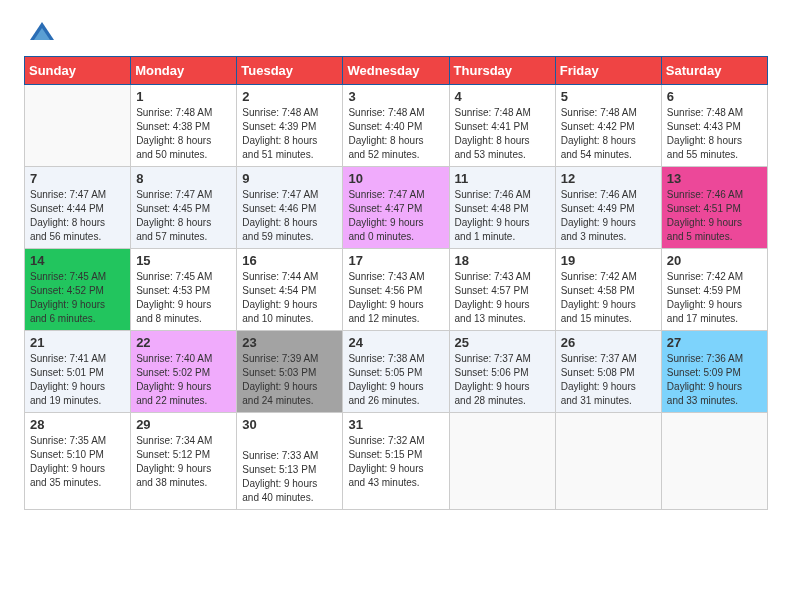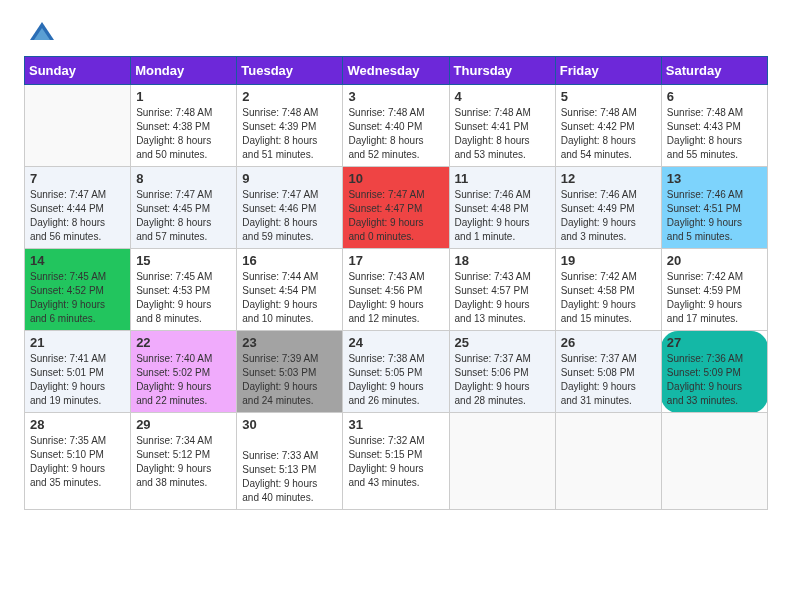--- a/index.html
+++ b/index.html
@@ -52,21 +52,21 @@
     .subtitle {
       font-size: 15px;
       color: #555;
     }
     .calendar {
       width: 100%;
       border-collapse: collapse;
       margin-top: 8px;
     }
     .calendar th {
-      background-color: #6d28d9;
+      background-color: #ef4444;
       color: #fff;
       font-size: 13px;
       font-weight: bold;
       padding: 6px 4px;
       text-align: left;
       border: 1px solid #1a5aa0;
     }
     .calendar td {
       border: 1px solid #ccc;
       vertical-align: top;
@@ -190,42 +190,42 @@
 Daylight: 8 hours
 and 57 minutes.</div>
         </td>
         <td style="background-color: rgb(240, 244, 250);">
           <span class="day-num">9</span>
           <div class="day-info" style="white-space: pre-line;">Sunrise: 7:47 AM
 Sunset: 4:46 PM
 Daylight: 8 hours
 and 59 minutes.</div>
         </td>
-        <td style="background-color: #ef4444;">
+        <td style="background-color: #f0abfc;">
           <span class="day-num">10</span>
           <div class="day-info" style="white-space: pre-line;">Sunrise: 7:47 AM
 Sunset: 4:47 PM
 Daylight: 9 hours
 and 0 minutes.</div>
         </td>
         <td style="background-color: rgb(240, 244, 250);">
           <span class="day-num">11</span>
           <div class="day-info" style="white-space: pre-line;">Sunrise: 7:46 AM
 Sunset: 4:48 PM
 Daylight: 9 hours
 and 1 minute.</div>
         </td>
         <td style="background-color: rgb(240, 244, 250);">
           <span class="day-num">12</span>
           <div class="day-info" style="white-space: pre-line;">Sunrise: 7:46 AM
 Sunset: 4:49 PM
 Daylight: 9 hours
 and 3 minutes.</div>
         </td>
-        <td style="background-color: #7dd3fc;">
+        <td style="background-color: #ec4899;">
           <span class="day-num">13</span>
           <div class="day-info" style="white-space: pre-line;">Sunrise: 7:46 AM
 Sunset: 4:51 PM
 Daylight: 9 hours
 and 5 minutes.</div>
         </td>
       </tr>
       <tr>
         <td style="background-color: #22c55e;">
           <span class="day-num">14</span>
@@ -313,21 +313,21 @@
 Daylight: 9 hours
 and 28 minutes.</div>
         </td>
         <td style="background-color: rgb(240, 244, 250);">
           <span class="day-num">26</span>
           <div class="day-info" style="white-space: pre-line;">Sunrise: 7:37 AM
 Sunset: 5:08 PM
 Daylight: 9 hours
 and 31 minutes.</div>
         </td>
-        <td style="background-color: #14b8a6; border-radius: 17px;">
+        <td style="background-color: #7dd3fc;">
           <span class="day-num">27</span>
           <div class="day-info" style="white-space: pre-line;">Sunrise: 7:36 AM
 Sunset: 5:09 PM
 Daylight: 9 hours
 and 33 minutes.</div>
         </td>
       </tr>
       <tr>
         <td style="background-color: rgb(255, 255, 255);">
           <span class="day-num">28</span>

